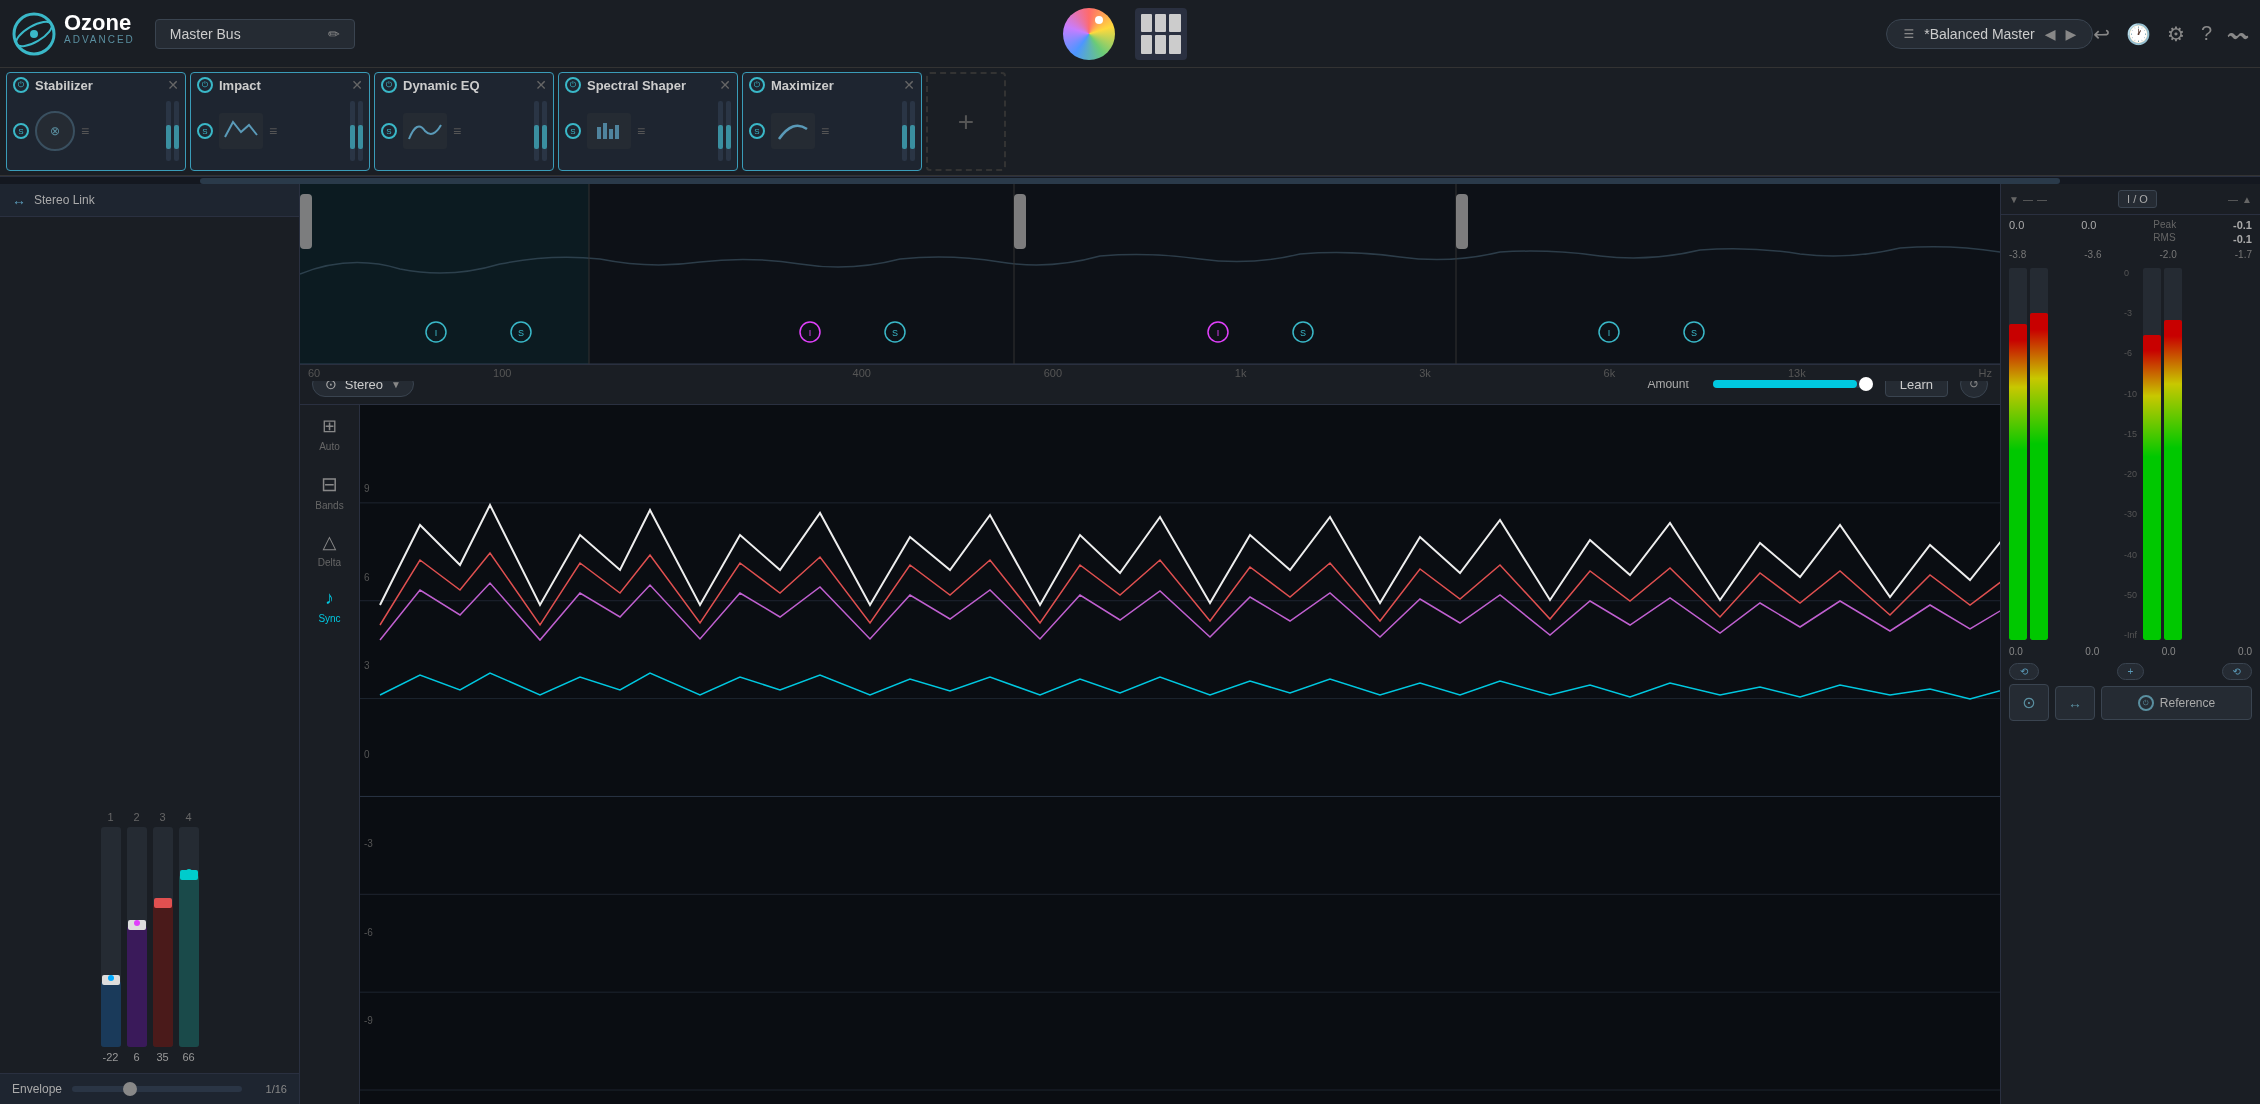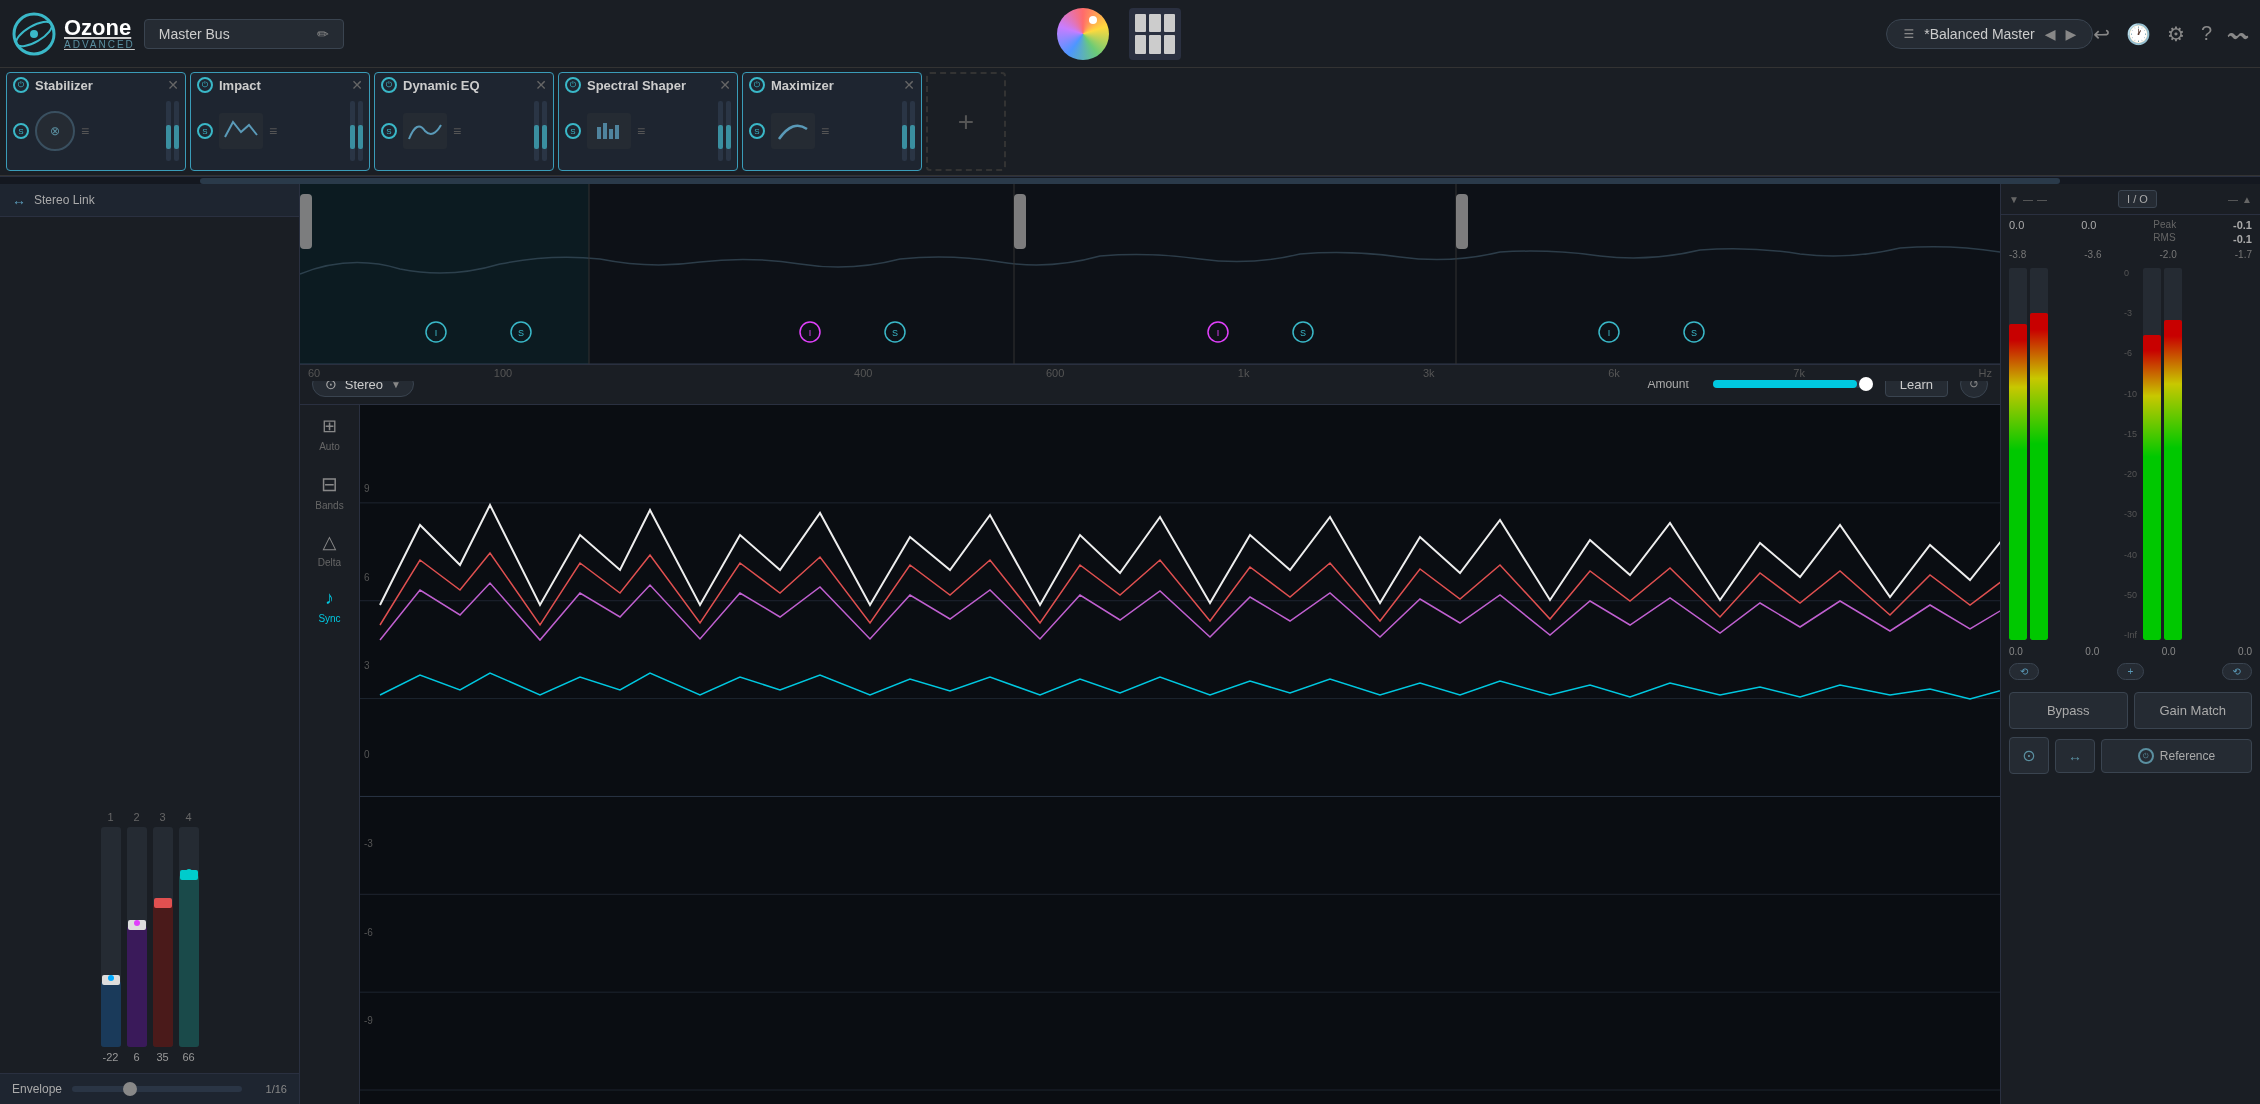--- a/index.html
+++ b/index.html
@@ -17,23 +17,21 @@
     .header {
       display: flex;
       align-items: center;
       background: #1a1e24;
       height: 68px;
       padding: 0 12px;
       border-bottom: 1px solid #333;
     }
     .logo-area {
       display: flex;
-      align-items: center;
-      margin-right: 9px;
-      text-decoration: underline;
+      margin-right: 20px;
     }
     .logo-icon {
       width: 44px;
       height: 44px;
       margin-right: 8px;
     }
     .logo-text {
       display: flex;
       flex-direction: column;
     }
@@ -816,21 +814,21 @@
       </svg>
 
       <div style="display:flex;justify-content:space-between;padding:2px 8px;background:#1a1e24;border-top:1px solid #2a3040;">
         <span style="color:#555;font-size:11px;">60</span>
         <span style="color:#555;font-size:11px;">100</span>
         <span style="color:#555;font-size:11px;margin-left:10%;">400</span>
         <span style="color:#555;font-size:11px;">600</span>
         <span style="color:#555;font-size:11px;">1k</span>
         <span style="color:#555;font-size:11px;">3k</span>
         <span style="color:#555;font-size:11px;">6k</span>
-        <span style="color:#555;font-size:11px;">7k</span>
+        <span style="color:#555;font-size:11px;">13k</span>
         <span style="color:#555;font-size:11px;">Hz</span>
       </div>
     </div>
 
     <div class="controls-bar">
       <div class="stereo-selector">
         <span class="stereo-icon">⊙</span>
         <span class="stereo-text">Stereo</span>
         <span class="stereo-arrow">▼</span>
       </div>
@@ -973,24 +971,20 @@
       <span style="color:#888;font-size:10px;">0.0</span>
       <span style="color:#888;font-size:10px;">0.0</span>
     </div>
 
     <div style="display:flex;justify-content:space-between;padding:4px 8px;">
       <button class="meter-link-btn">⟲</button>
       <button class="meter-link-btn">+</button>
       <button class="meter-link-btn">⟲</button>
     </div>
 
-    <div style="display:grid;grid-template-columns:1fr 1fr;gap:6px;padding:8px;">
-      <button class="action-btn">Bypass</button>
-      <button class="action-btn">Gain Match</button>
-    </div>
 
     <div style="display:flex;align-items:center;gap:6px;padding:0 8px 6px;">
       <div style="display:flex;align-items:center;justify-content:center;gap:4px;background:#252b33;border:1px solid #3a4450;color:#aaa;padding:8px 6px;border-radius:4px;flex:0 0 40px;">
         <span style="font-size:16px;color:#5a8fa0;">⊙</span>
       </div>
       <div style="display:flex;align-items:center;justify-content:center;background:#252b33;border:1px solid #3a4450;color:#aaa;padding:8px 10px;border-radius:4px;flex:0 0 40px;">
         <span style="font-size:14px;color:#5a8fa0;">↔</span>
       </div>
       <div style="display:flex;align-items:center;gap:6px;background:#252b33;border:1px solid #3a4450;color:#aaa;padding:8px 10px;border-radius:4px;flex:1;justify-content:center;">
         <span style="width:16px;height:16px;border-radius:50%;border:2px solid #5a8fa0;display:inline-flex;align-items:center;justify-content:center;font-size:7px;color:#5a8fa0;">⏻</span>

